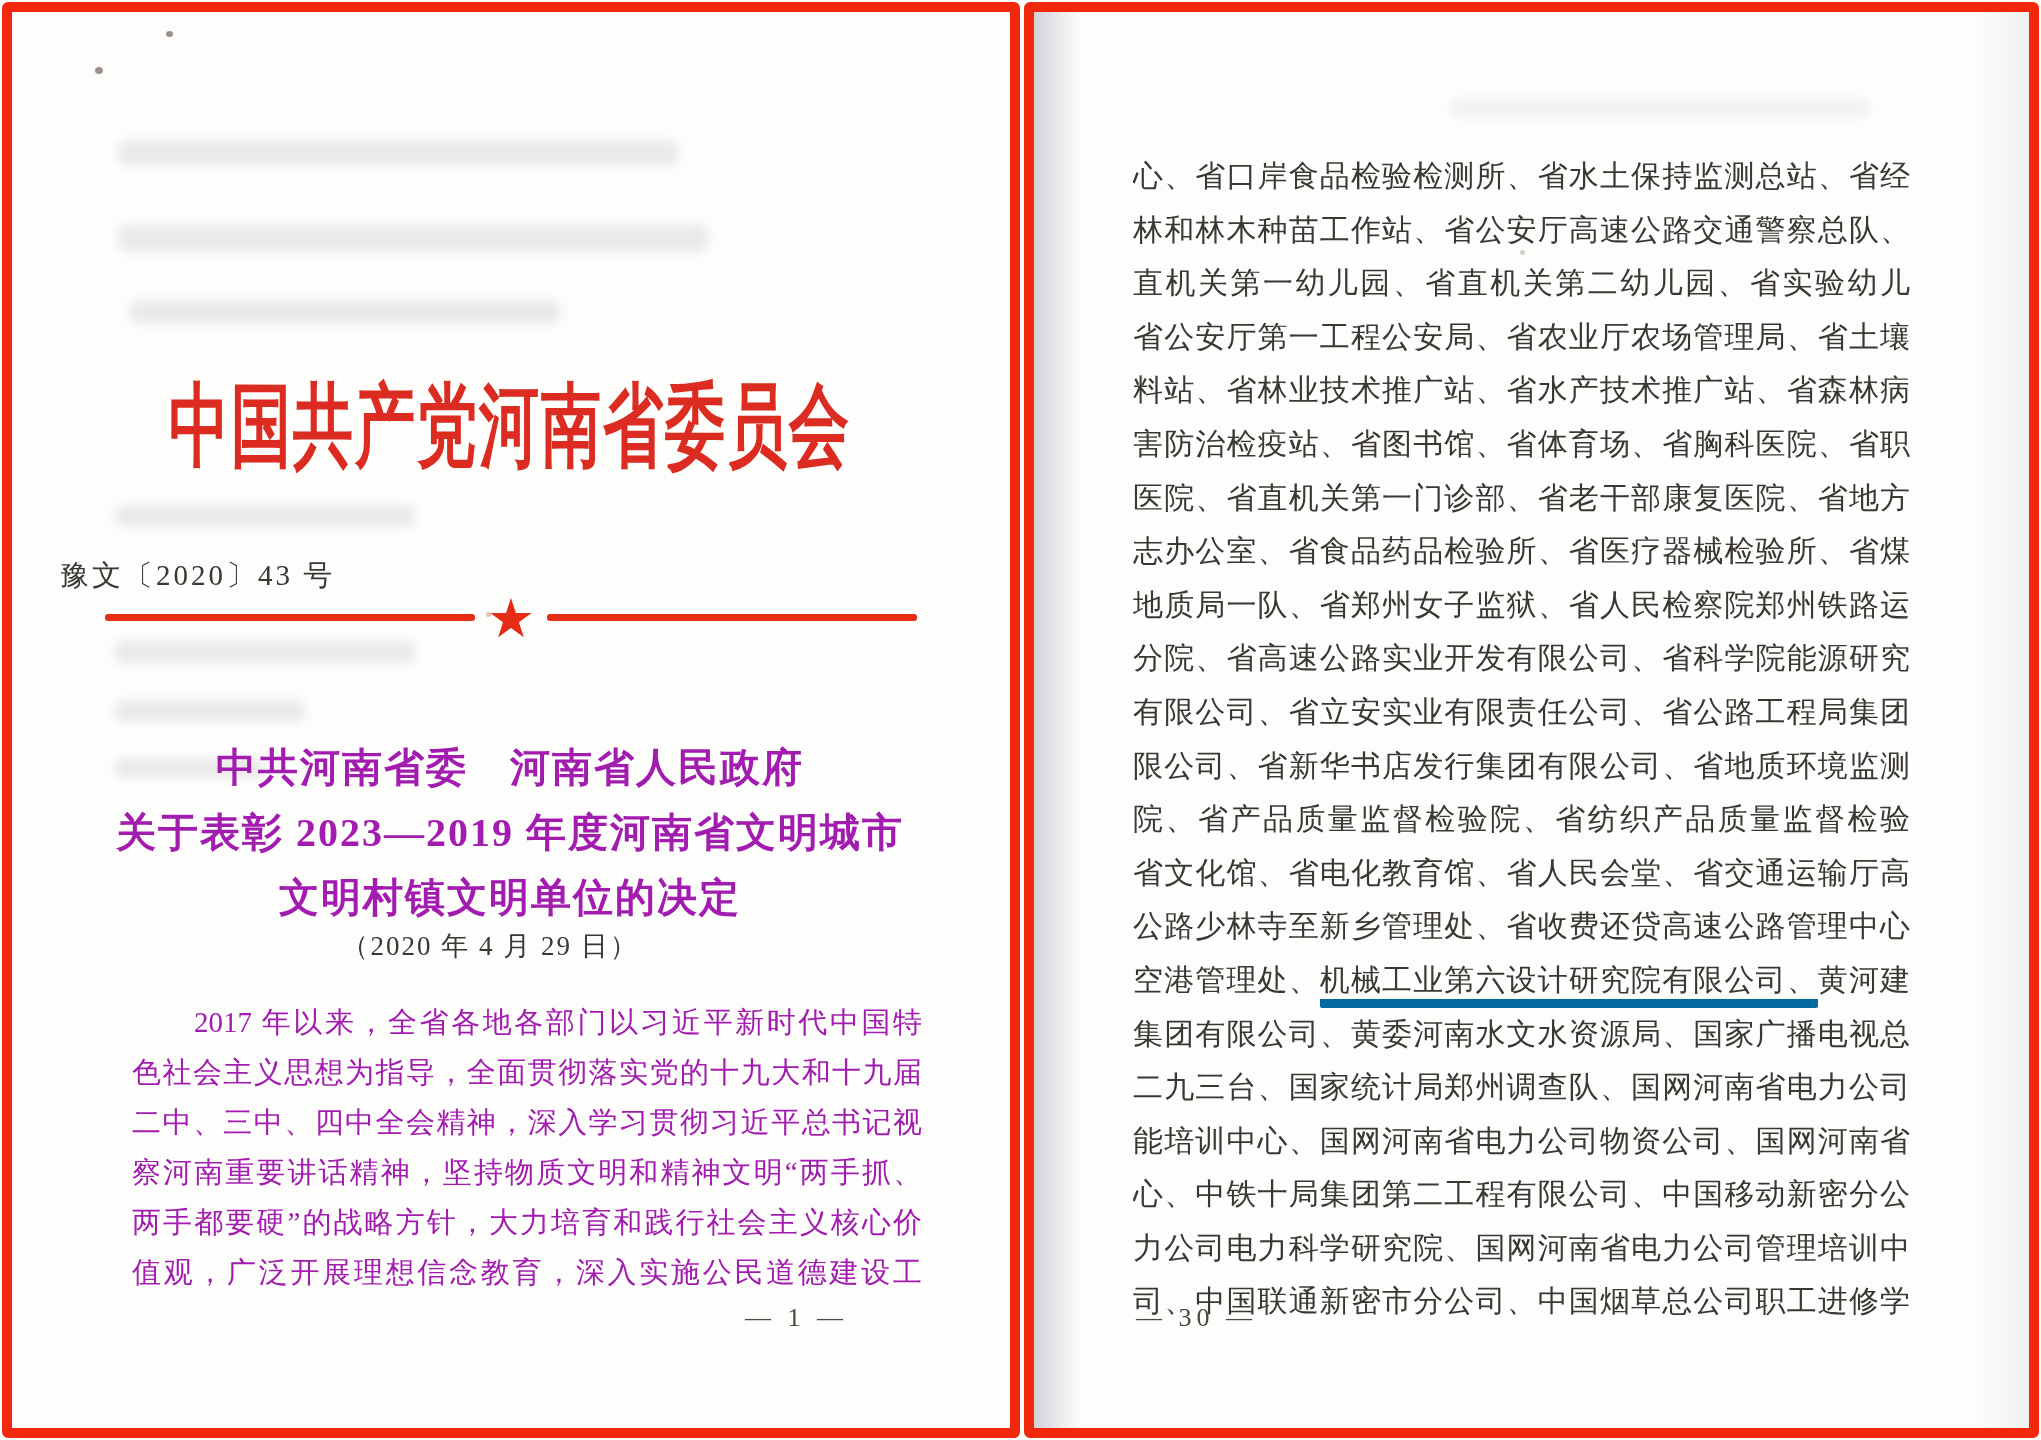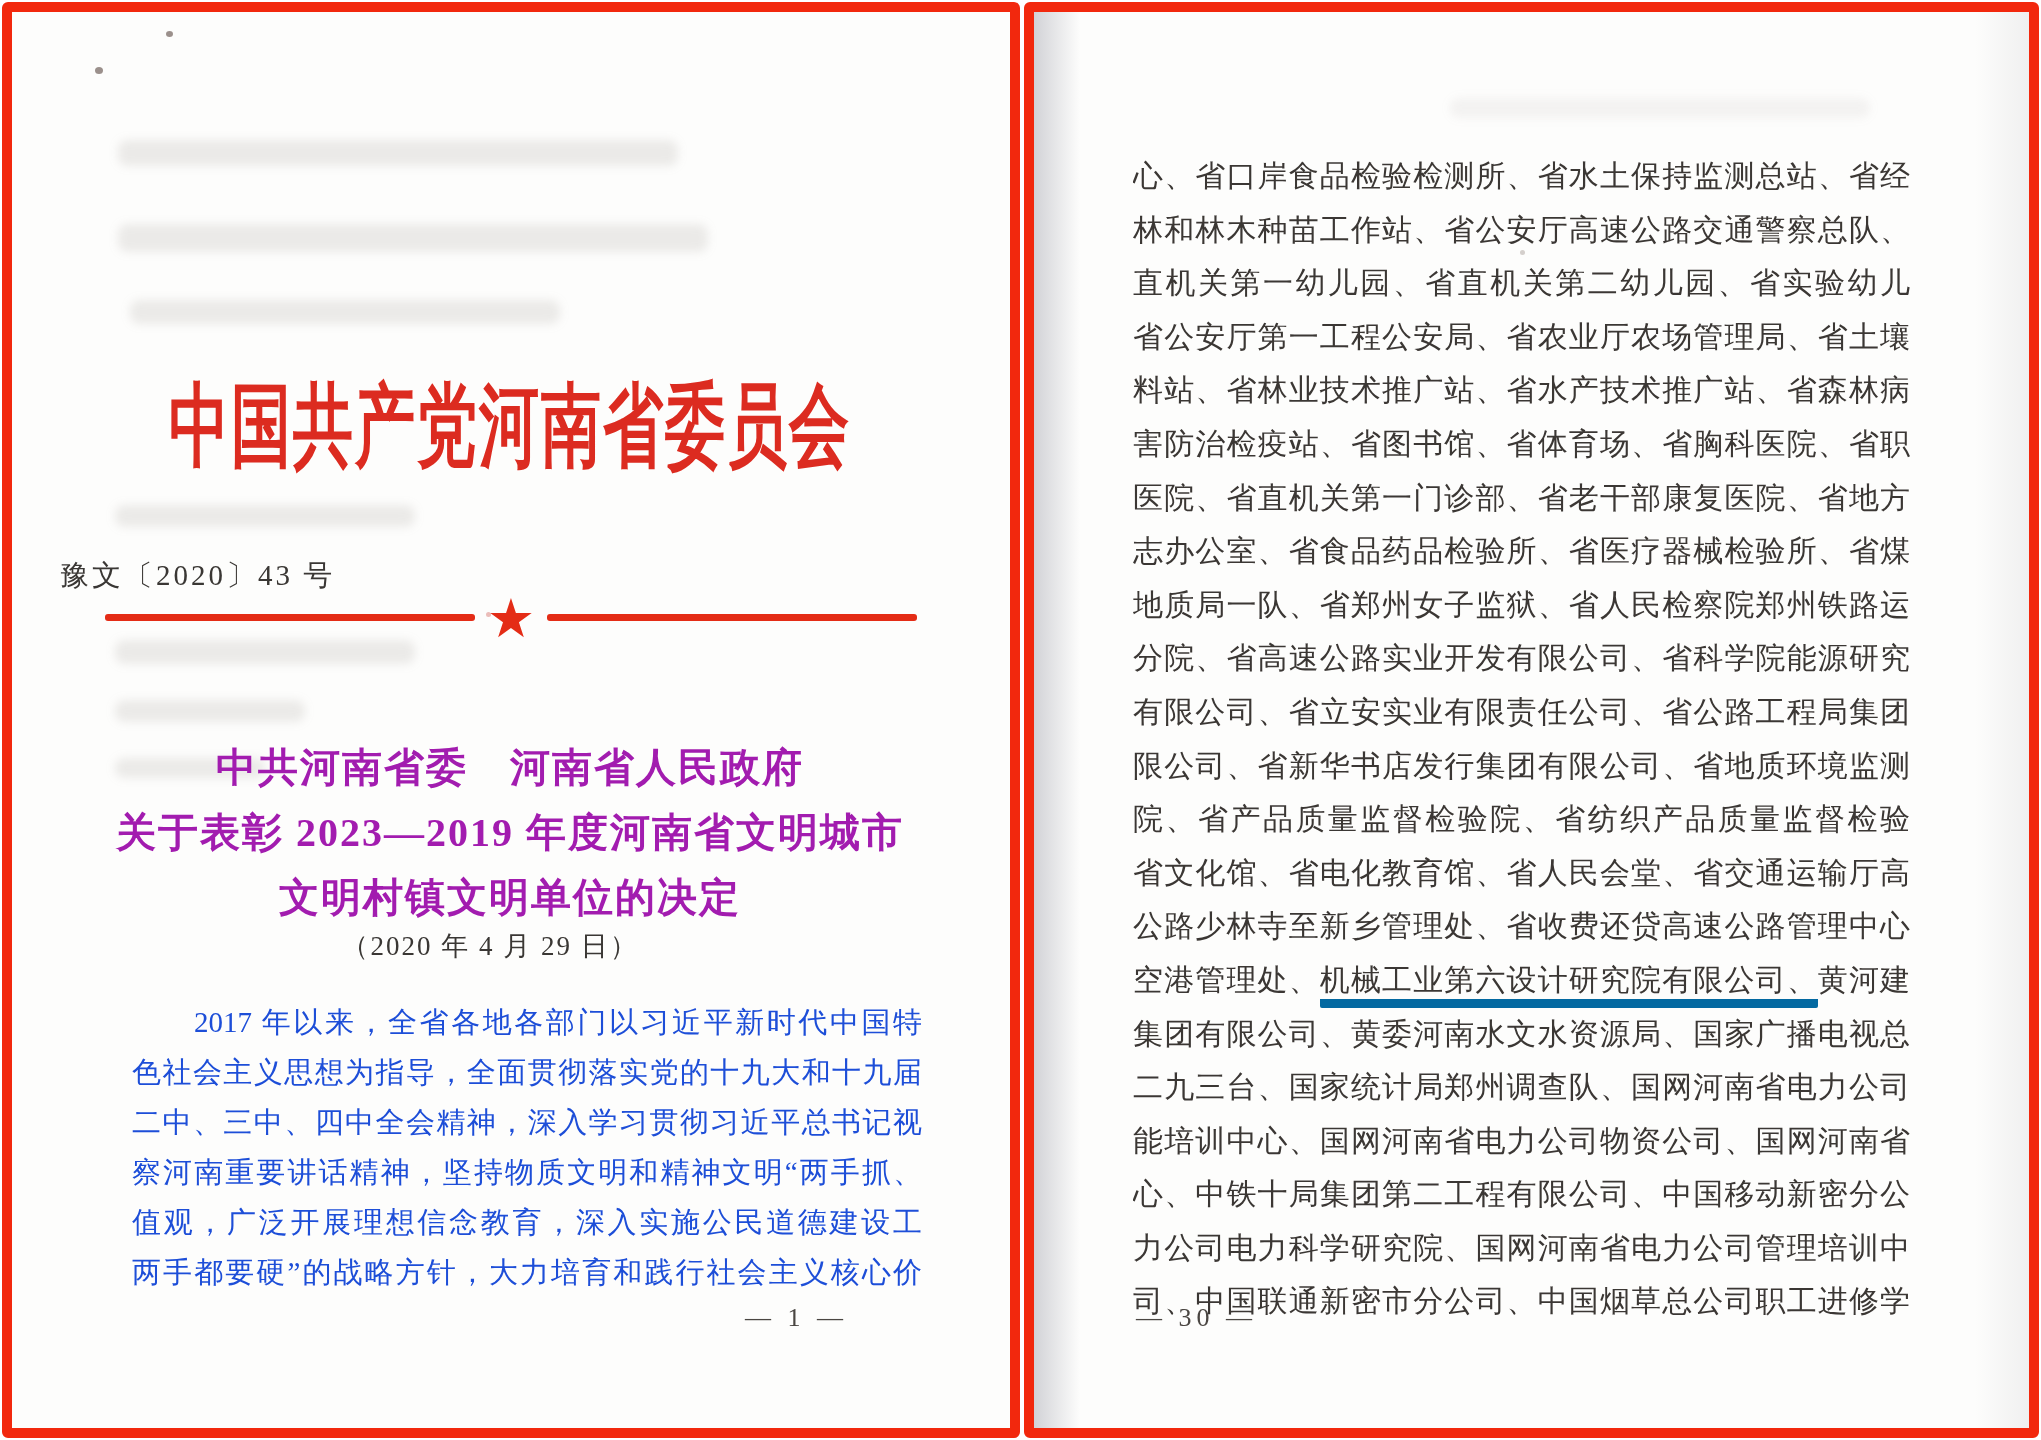--- a/index.html
+++ b/index.html
@@ -50,21 +50,21 @@
     position:absolute; left:60px; top:737px; width:900px; text-align:center;
     font-weight:bold; color:#a21caf; font-size:40px;
   }
   .doc-title .t-line { height:65px; line-height:62px; letter-spacing:2px; }
   .doc-date {
     position:absolute; left:60px; top:928px; width:860px; text-align:center;
     font-size:27px; color:#3a3734; letter-spacing:2px;
   }
   .body-block {
     position:absolute; left:132px; top:1000px; width:790px;
-    font-size:29px; color:#1d4ed8;
+    font-size:29px; color:#a21caf;
   }
   .body-block .b-line {
     height:50px; line-height:44px; overflow:hidden;
     text-align:justify; text-align-last:justify;
   }
   .body-block .b-line.indent { padding-left:62px; }
 
   .pagenum { position:absolute; font-size:26px; color:#4a4642; letter-spacing:5px; white-space:nowrap; }
   .pagenum.p1  { left:745px;  top:1303px; }
   .pagenum.p30 { left:1136px; top:1303px; }
@@ -129,22 +129,22 @@
     <div class="t-line">文明村镇文明单位的决定</div>
   </div>
 
   <div class="doc-date">（2020 年 4 月 29 日）</div>
 
   <div class="body-block">
     <div class="b-line indent">2017 年以来，全省各地各部门以习近平新时代中国特</div>
     <div class="b-line">色社会主义思想为指导，全面贯彻落实党的十九大和十九届</div>
     <div class="b-line">二中、三中、四中全会精神，深入学习贯彻习近平总书记视</div>
     <div class="b-line">察河南重要讲话精神，坚持物质文明和精神文明“两手抓、</div>
+    <div class="b-line">两手都要硬”的战略方针，大力培育和践行社会主义核心价</div>
     <div class="b-line">值观，广泛开展理想信念教育，深入实施公民道德建设工</div>
-    <div class="b-line">两手都要硬”的战略方针，大力培育和践行社会主义核心价</div>
   </div>
 
   <div class="pagenum p1">— 1 —</div>
 
   <div class="right-block">
     <div class="rline">心、省口岸食品检验检测所、省水土保持监测总站、省经济</div>
     <div class="rline">林和林木种苗工作站、省公安厅高速公路交通警察总队、省</div>
     <div class="rline">直机关第一幼儿园、省直机关第二幼儿园、省实验幼儿园、</div>
     <div class="rline">省公安厅第一工程公安局、省农业厅农场管理局、省土壤肥</div>
     <div class="rline">料站、省林业技术推广站、省水产技术推广站、省森林病虫</div>

